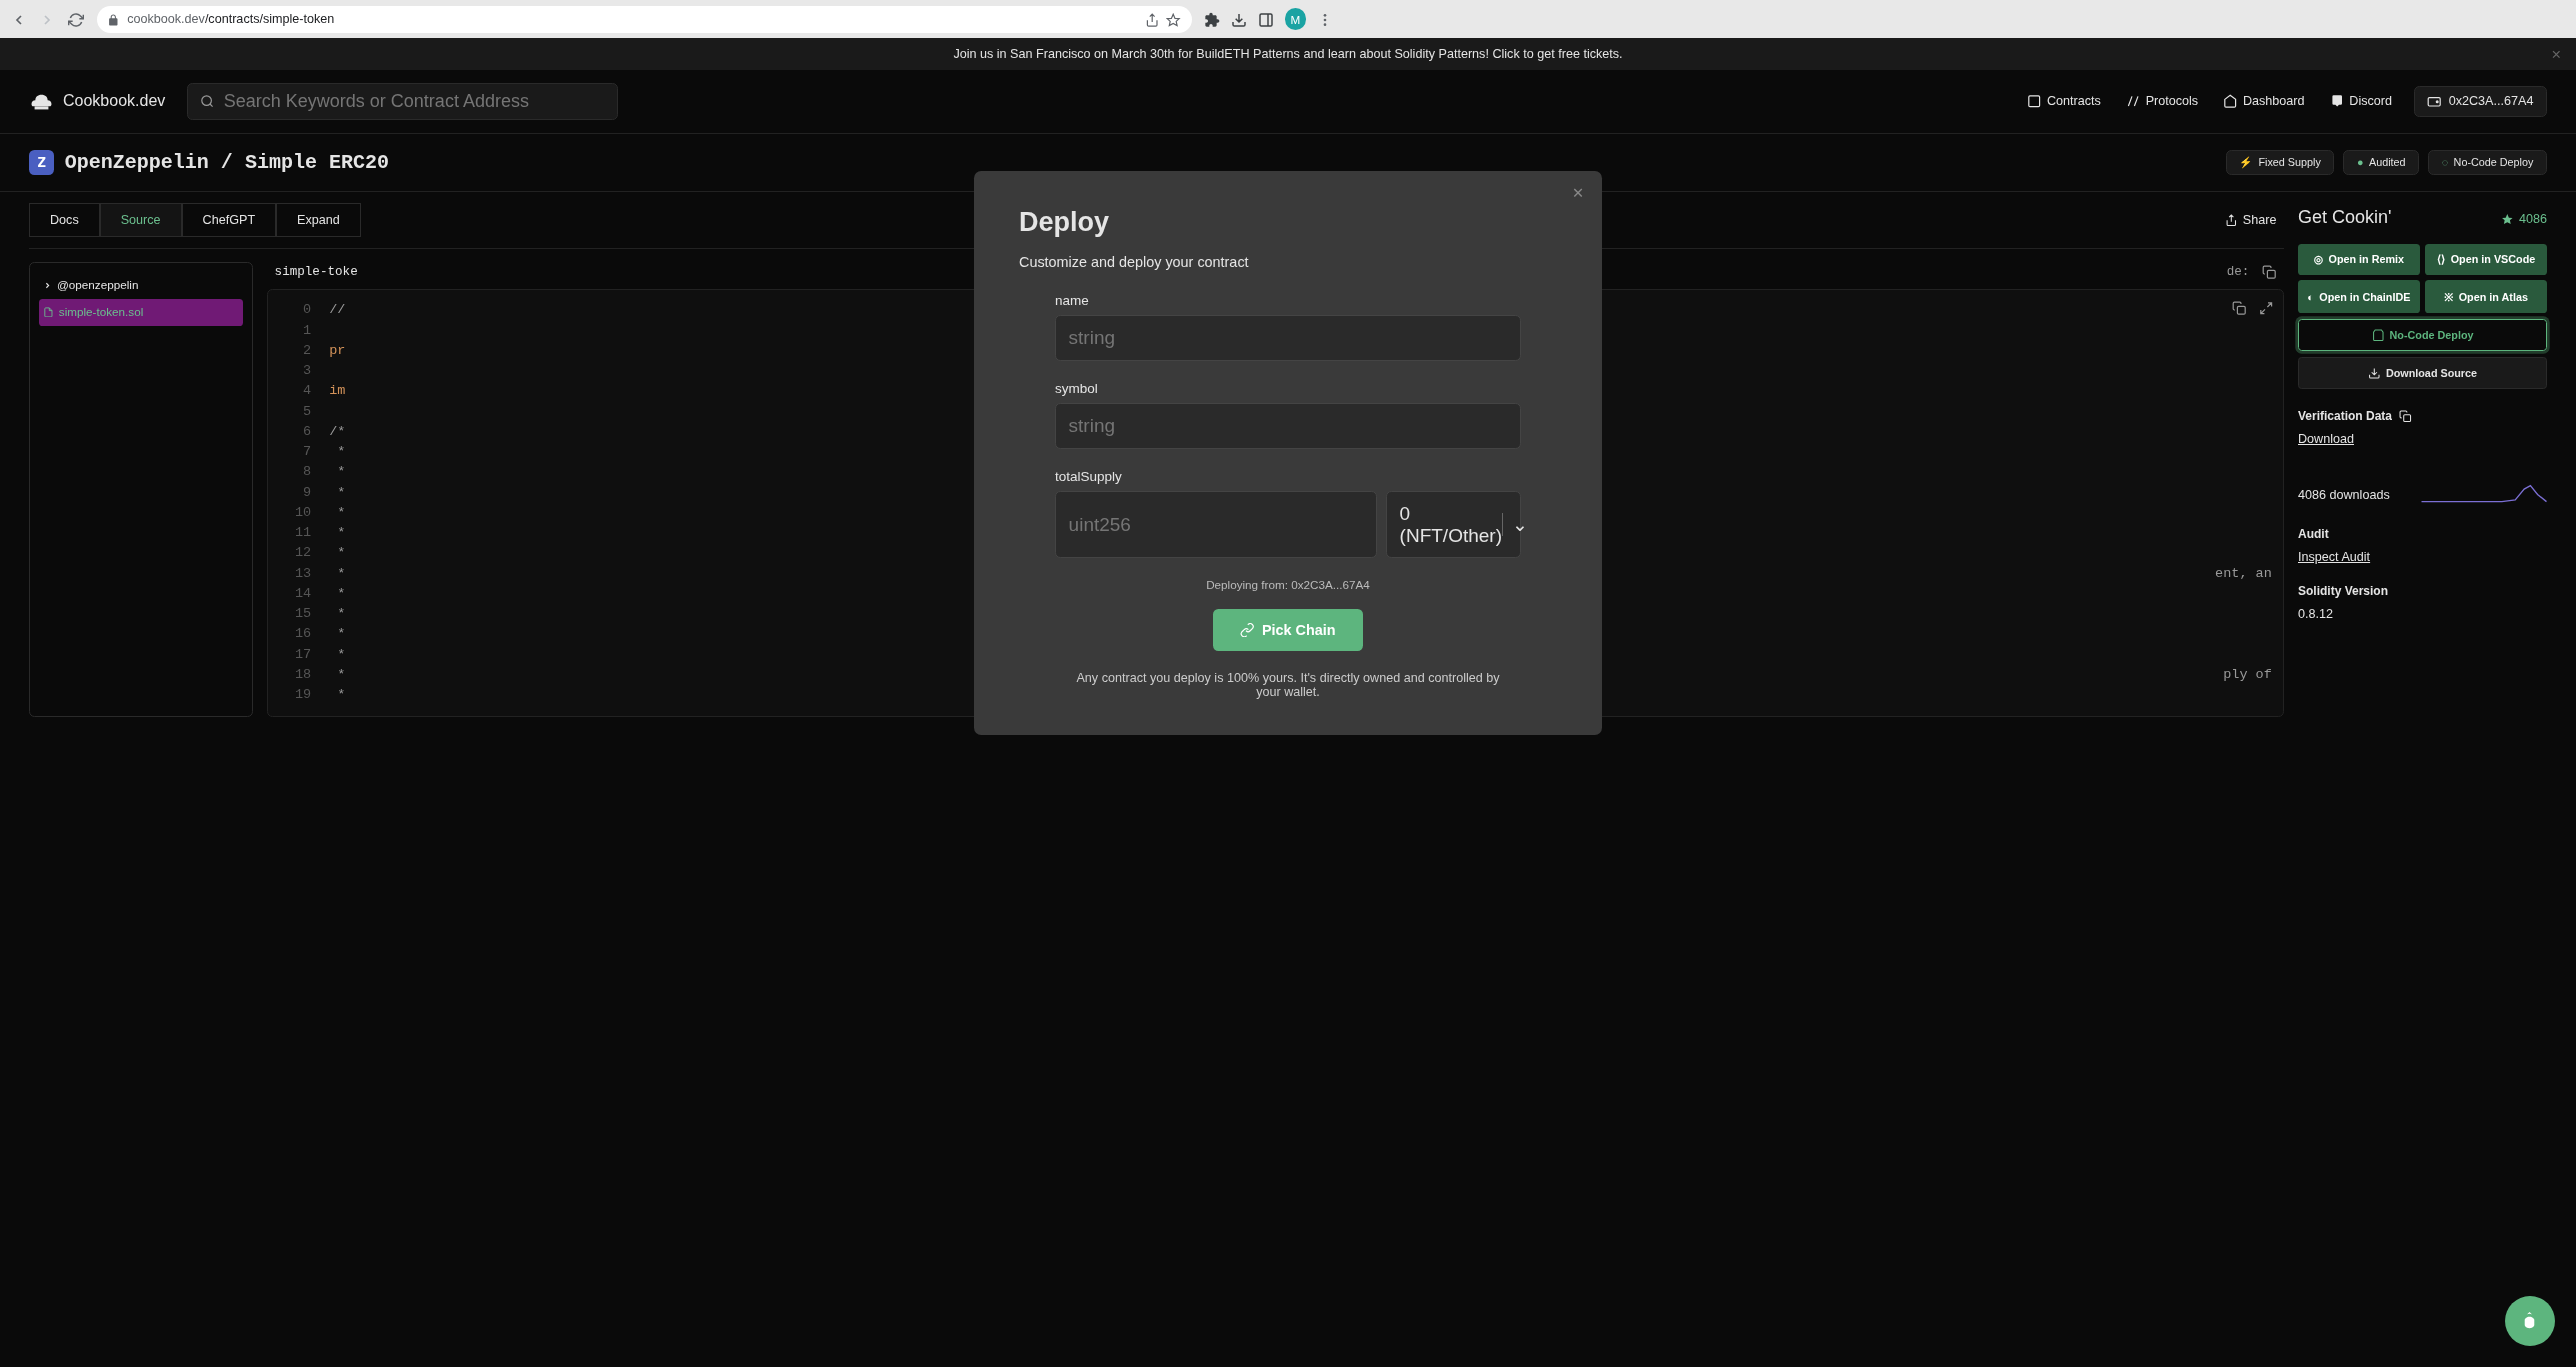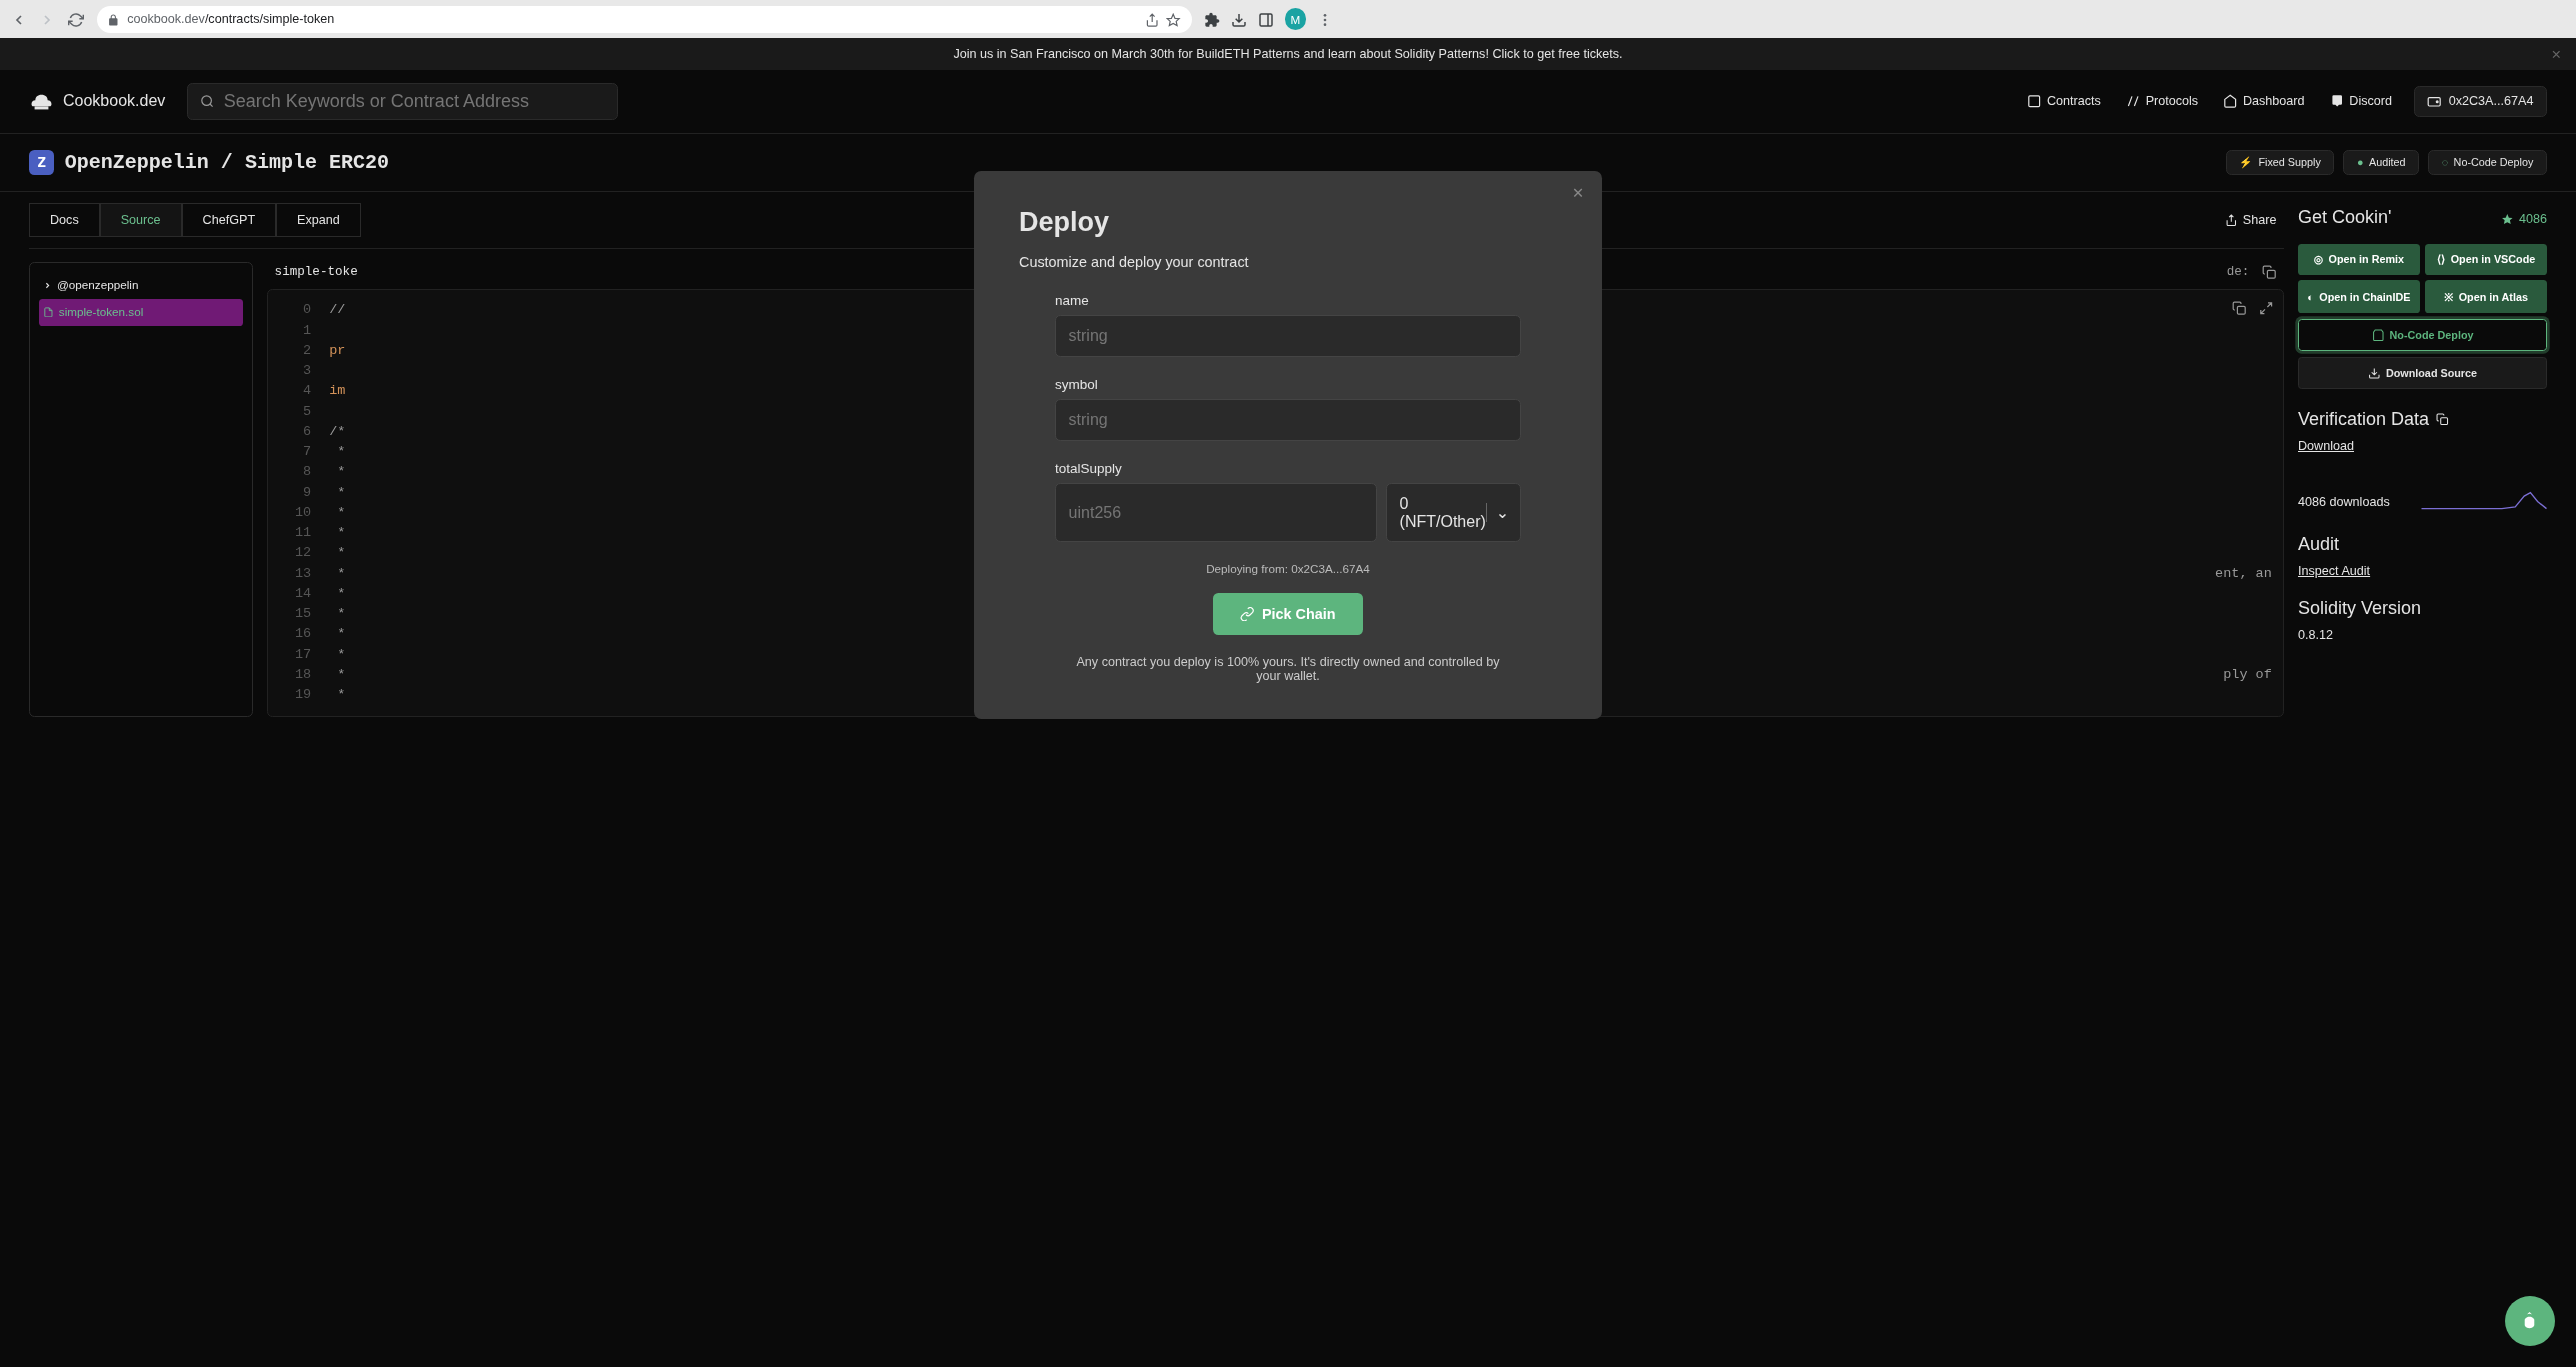--- a/index.html
+++ b/index.html
@@ -62,34 +62,34 @@
 
 .right-col h3 { font-size: 18px; font-weight: 500; margin-bottom: 3.6px; }
 .stars-row { display: flex; justify-content: space-between; align-items: center; margin-bottom: 12.6px; }
 .star-cnt { display: flex; align-items: center; gap: 5.4px; color: #6bbf8e; font-size: 12.6px; }
 .btn-grid { display: grid; grid-template-columns: 1fr 1fr; gap: 5.4px; margin-bottom: 9px; }
 .btn { padding: 9px; font-size: 10.8px; font-weight: 600; border-radius: 3.6px; text-align: center; display: flex; align-items: center; justify-content: center; gap: 5.4px; }
 .btn-green { background: #2a5a3d; color: #fff; }
 .btn-outline-green { border: 1.8px solid #5db57e; color: #5db57e; grid-column: span 2; padding: 9px; }
 .btn-outline-green.highlight { box-shadow: 0 0 0 2.7px rgba(93,181,126,0.3); }
 .btn-dark { background: #1a1a1a; border: 0.9px solid #2a2a2a; color: #e5e5e5; grid-column: span 2; }
-.section-head { font-size: 18px; font-weight: 400; margin-top: 20px; margin-bottom: 9px; display: flex; align-items: center; gap: 7.2px; }
+.section-head { font-size: 12px; font-weight: 700; margin-top: 20px; margin-bottom: 9px; display: flex; align-items: center; gap: 7.2px; }
 .link-u { text-decoration: underline; color: #e5e5e5; font-size: 12.6px; display: block; margin-bottom: 5.4px; }
 .sub-text { font-size: 12.6px; color: #e5e5e5; }
 .sparkline { width: 126px; height: 25px; margin-left: auto; }
 
 
 .modal-overlay { position: absolute; inset: 0; display: flex; align-items: flex-start; justify-content: center; pointer-events: none; }
 .modal { width: 628px; background: #3a3a3a; border-radius: 7.2px; margin-top: 133px; padding: 36px 45px; position: relative; pointer-events: auto; }
 .modal .close-x { position: absolute; right: 18px; top: 14.4px; color: #888; cursor: pointer; }
 .modal h2 { font-size: 27px; font-weight: 700; margin-bottom: 16px; }
 .modal p.sub { font-size: 14.4px; margin-bottom: 23px; }
 .form-group { margin-bottom: 20px; padding: 0 36px; }
 .form-group label { display: block; font-size: 13.5px; margin-bottom: 7.2px; }
-.form-group input, .form-group .select { width: 100%; background: #2a2a2a; border: 0.9px solid #444; border-radius: 5.4px; padding: 10.8px 12.6px; color: #888; font-size: 16px; outline: none; }
+.form-group input, .form-group .select { width: 100%; background: #2a2a2a; border: 0.9px solid #444; border-radius: 5.4px; padding: 10.8px 12.6px; color: #888; font-size: 19px; outline: none; }
 .supply-row { display: flex; gap: 9px; }
 .supply-row input { flex: 1; }
 .select { width: 135px !important; flex: 0 0 auto; display: flex; align-items: center; justify-content: space-between; color: #e5e5e5 !important; }
 .deploy-info { text-align: center; font-size: 11.7px; color: #bbb; margin: 9px 0 18px; }
 .pick-chain { background: #5db57e; color: #fff; padding: 12.6px 27px; border-radius: 5.4px; font-size: 14.4px; font-weight: 600; display: inline-flex; align-items: center; gap: 7.2px; margin: 0 auto; }
 .center { text-align: center; }
 .disclaimer { text-align: center; font-size: 12.6px; color: #ccc; margin-top: 20px; padding: 0 45px; }
 
 
 .fab { position: absolute; bottom: 21.5px; right: 21.5px; width: 50px; height: 50px; border-radius: 50%; background: #5db57e; display: flex; align-items: center; justify-content: center; color: #fff; }

